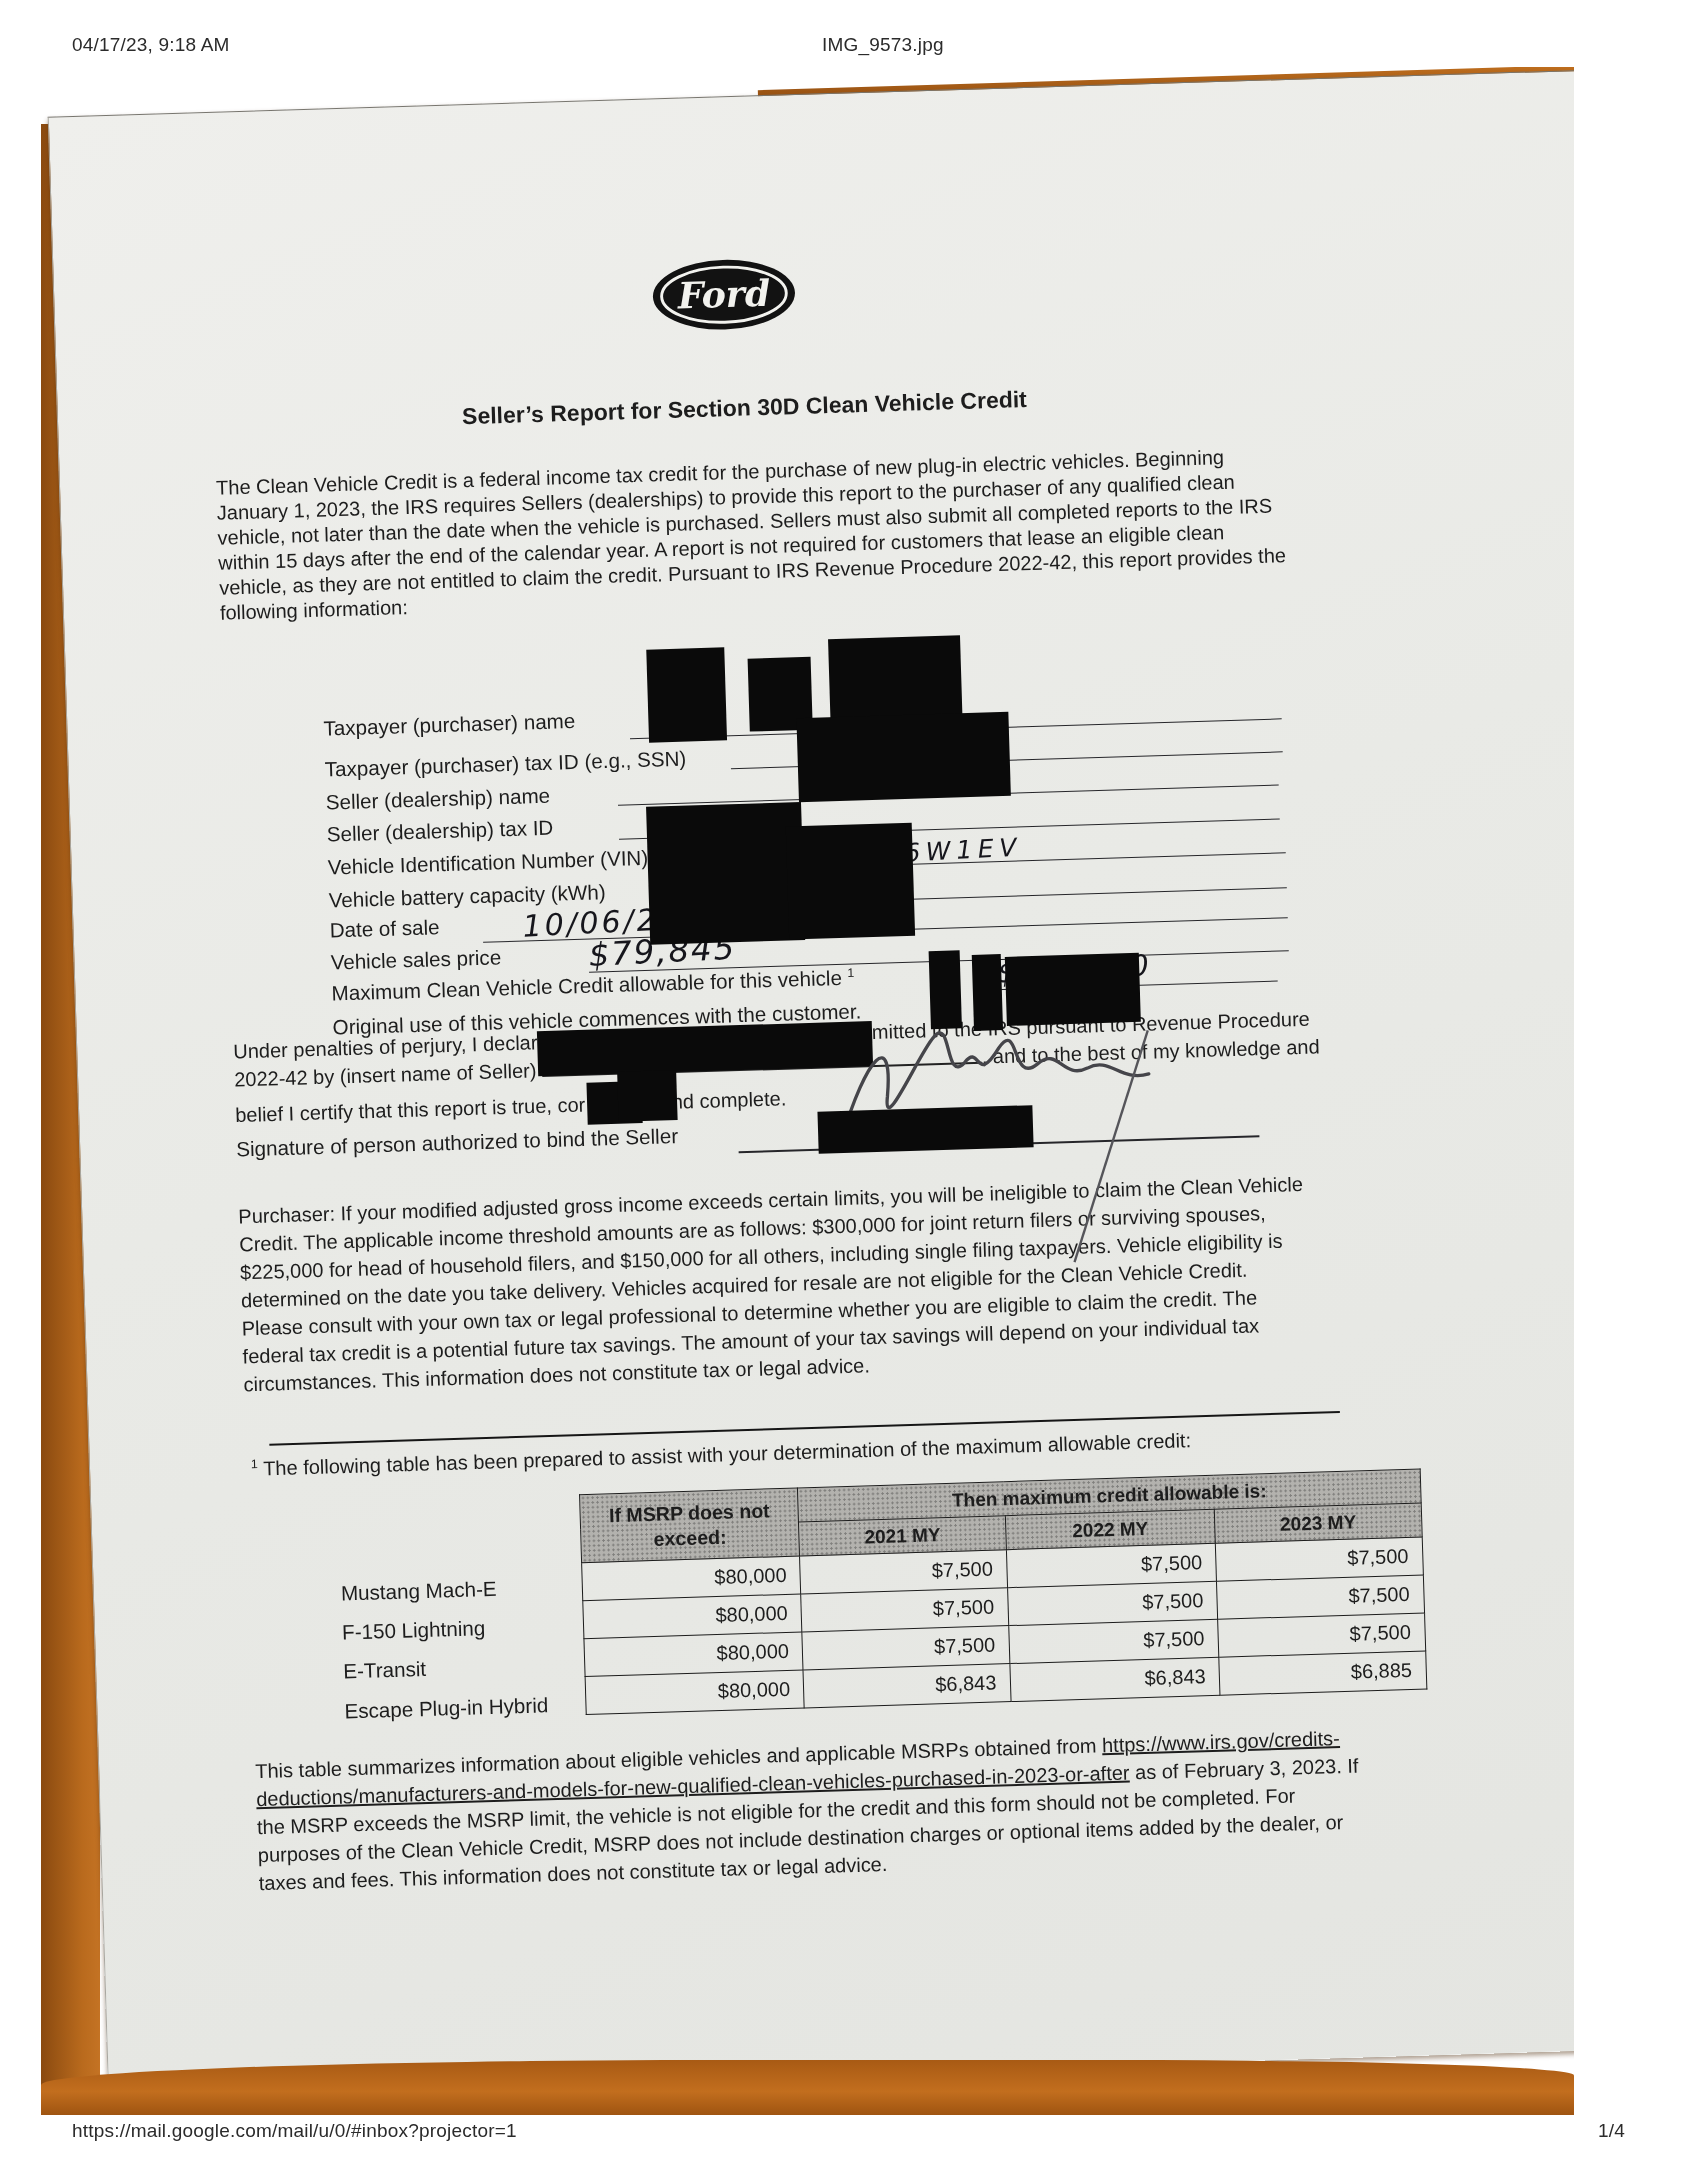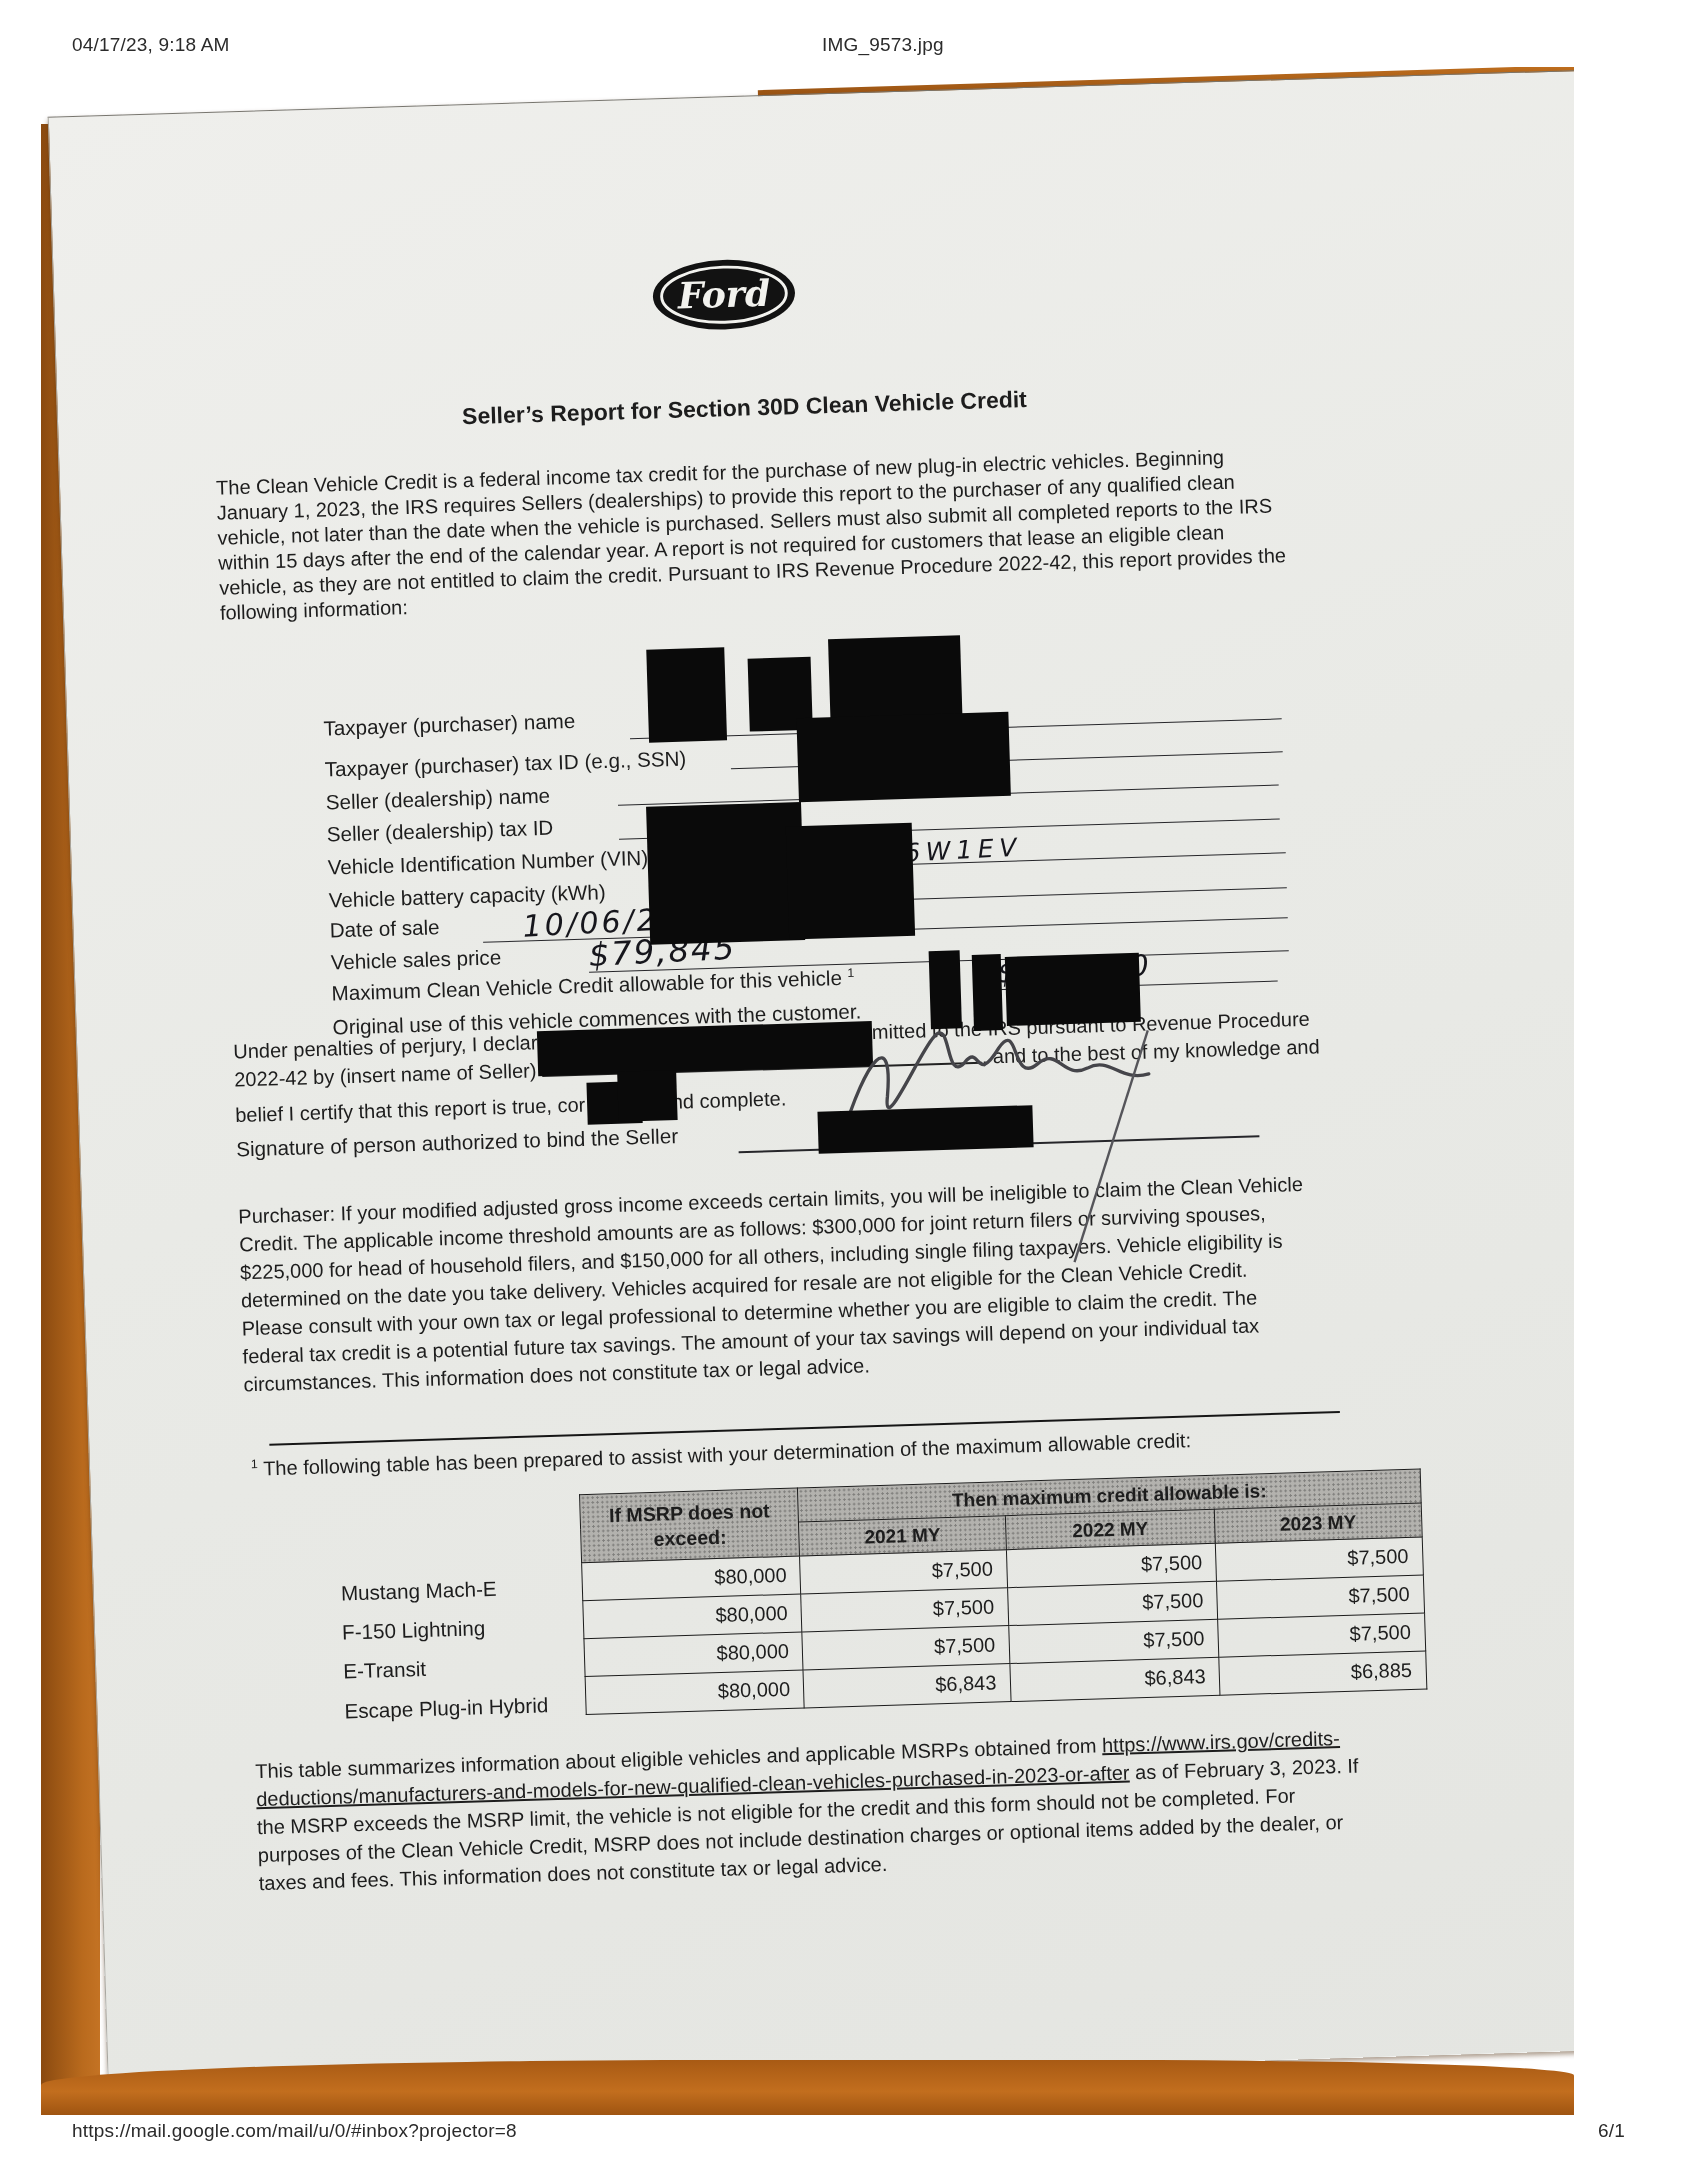--- a/index.html
+++ b/index.html
@@ -207,15 +207,15 @@
 
     <div class="flowpara" style="left:156px;top:1645px;width:1114px;line-height:28px;">
       <span>This table summarizes information about eligible vehicles and applicable MSRPs obtained from </span><span class="link-print">https://www.irs.gov/credits-deductions/manufacturers-and-models-for-new-qualified-clean-vehicles-purchased-in-2023-or-after</span><span> as of February 3, 2023.  If the MSRP exceeds the MSRP limit, the vehicle is not eligible for the credit and this form should not be completed.  For purposes of the Clean Vehicle Credit, MSRP does not include destination charges or optional items added by the dealer, or taxes and fees. This information does not constitute tax or legal advice.</span>
     </div>
 
   </div>
 
   <div class="desk-band"></div>
 </div>
 
-<div class="print-text" style="left:72px;top:2120px;">https://mail.google.com/mail/u/0/#inbox?projector=8</div>
-<div class="print-text" style="left:1598px;top:2120px;">6/1</div>
+<div class="print-text" style="left:72px;top:2120px;">https://mail.google.com/mail/u/0/#inbox?projector=1</div>
+<div class="print-text" style="left:1598px;top:2120px;">1/4</div>
 
 
 </body></html>

